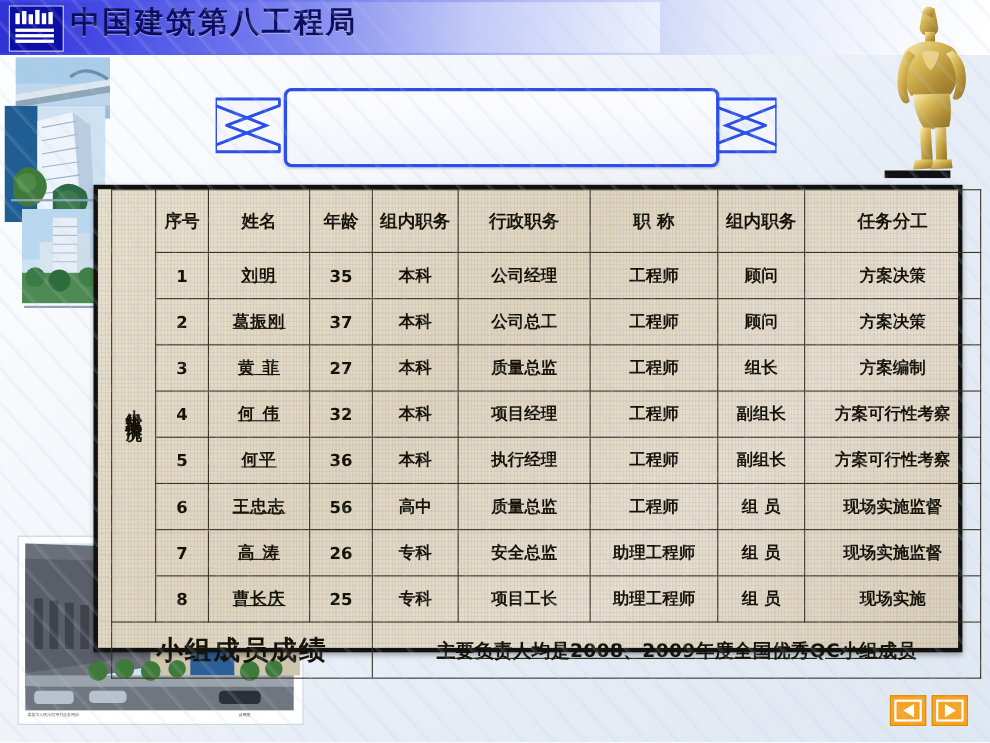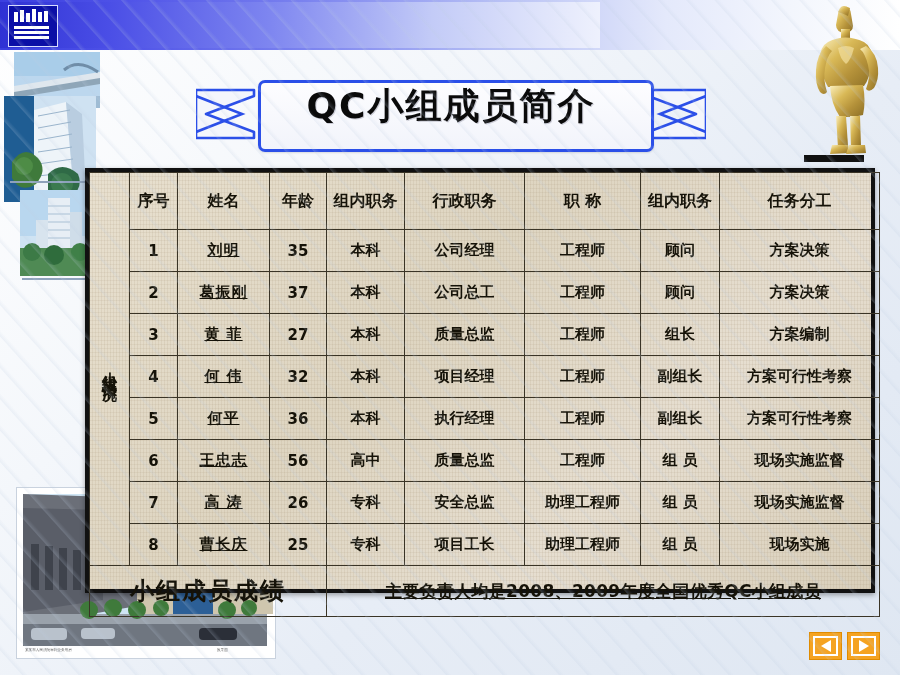--- a/index.html
+++ b/index.html
@@ -78,20 +78,21 @@
   
   .tbl-wrap{
     position:absolute;left:85px;top:168px;width:790px;height:425px;
     border:4px solid #111;
     background:
       repeating-linear-gradient(90deg,rgba(160,140,110,.13) 0 1px,rgba(255,255,255,0) 1px 3px),
       repeating-linear-gradient(0deg,rgba(150,130,100,.10) 0 1px,rgba(255,255,255,0) 1px 4px),
       linear-gradient(135deg,#e8e0cf 0%,#ded5c1 40%,#e6ded0 70%,#d9cfba 100%);
     box-sizing:border-box;
     box-shadow:0 2px 5px rgba(0,0,0,.35);
+    padding-left:12px;
   }
   table.qc{
     width:100%;height:100%;border-collapse:collapse;
     table-layout:fixed;
   }
   table.qc td,table.qc th{
     border:1px solid #3a3426;
     text-align:center;vertical-align:middle;
     font-family:"DejaVu Sans","Liberation Sans",sans-serif;
     font-weight:bold;color:#151208;
@@ -161,20 +162,21 @@
           <rect x="23" y="3" width="4" height="13"></rect>
           <rect x="29" y="6" width="4" height="10"></rect>
           <rect x="35" y="5" width="4" height="11"></rect>
           <rect x="5" y="20" width="35" height="3"></rect>
           <rect x="5" y="25" width="35" height="3"></rect>
           <rect x="5" y="30" width="35" height="3"></rect>
         </g>
       </svg>
     </div>
 
+    <div class="cn-title">中国建筑第八工程局</div>
   </div>
 
   <div class="photo ph-bridge">
     <svg width="86" height="56" viewBox="0 0 86 56" preserveAspectRatio="none">
       <rect width="86" height="56" fill="#bcd7ee"></rect>
       <rect y="0" width="86" height="24" fill="#a9cde9"></rect>
       <path d="M0 34 L86 20 L86 30 L0 44 Z" fill="#dfe7ee"></path>
       <path d="M0 40 L86 26 L86 32 L0 46 Z" fill="#8fa6b8"></path>
       <path d="M50 18 q14 -12 34 2" stroke="#6f8da8" stroke-width="3" fill="none"></path>
       <rect x="0" y="44" width="86" height="12" fill="#9fbcd4"></rect>
@@ -313,21 +315,20 @@
   <div class="ribbon">
     <svg width="510" height="78" viewBox="0 0 510 78" style="position:absolute;left:0;top:0;">
 
       <path d="M0 16 L58 16 L58 22 L10 40 L58 58 L58 64 L0 64 Z" fill="#f4f6fc" stroke="#2b4fe8" stroke-width="2.6" stroke-linejoin="round"></path>
       <path d="M0 22 L46 40 L0 58" fill="none" stroke="#2b4fe8" stroke-width="2.6"></path>
 
       <path d="M510 16 L452 16 L452 22 L500 40 L452 58 L452 64 L510 64 Z" fill="#f4f6fc" stroke="#2b4fe8" stroke-width="2.6" stroke-linejoin="round"></path>
       <path d="M510 22 L464 40 L510 58" fill="none" stroke="#2b4fe8" stroke-width="2.6"></path>
     </svg>
     <div class="ribbon-center"></div>
-    <div class="ribbon-title">QC小组成员简介</div>
   </div>
 
   <div class="tbl-wrap">
     <table class="qc">
       <colgroup>
         <col class="c-vlabel" style="width:40px">
         <col class="c-seq">
           <col class="c-name">
           <col class="c-age">
           <col class="c-edu">

